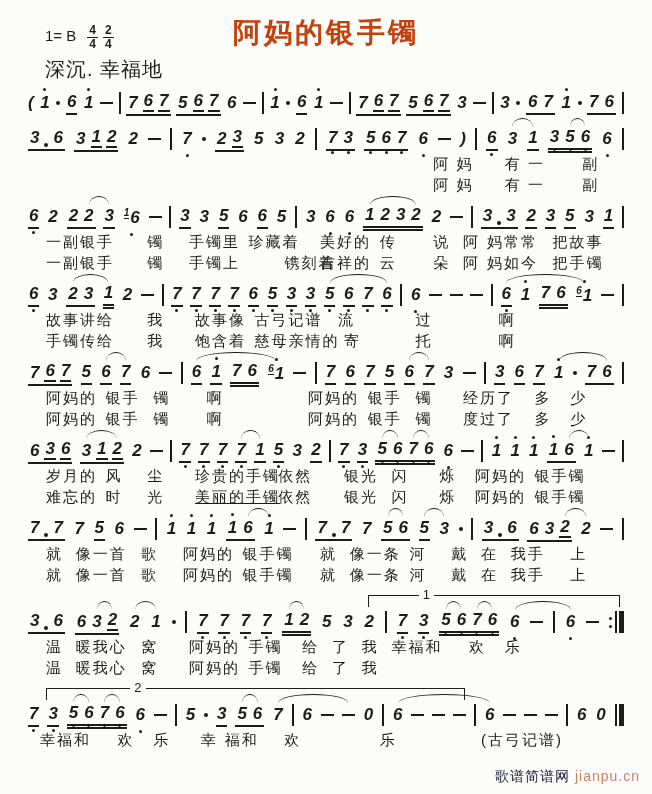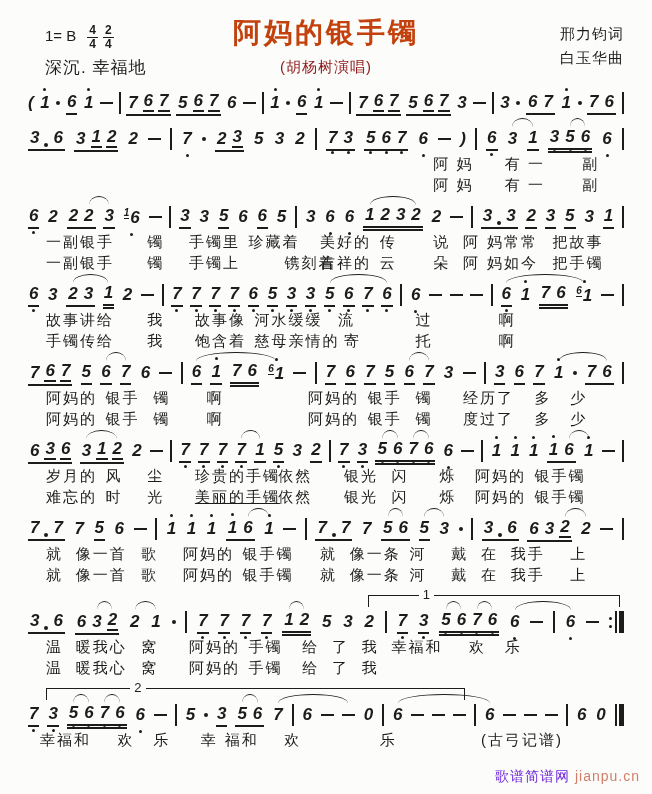--- a/index.html
+++ b/index.html
@@ -7,21 +7,21 @@
     width:652px;height:794px;position:relative;overflow:hidden;
     background:#fcfcfb;color:#1c1c1c;
     font-family:"Liberation Sans","DejaVu Sans",sans-serif;
   }
   
   .hdr{position:relative;height:82px;}
   .keyblock{position:absolute;left:45px;top:20px;font-size:15px;}
   .keyline{display:flex;align-items:center;gap:6px;font-weight:400;}
   .frac{display:inline-flex;flex-direction:column;align-items:center;font-size:12px;font-weight:700;line-height:1.05;}
   .frac .ft{border-bottom:1px solid #1c1c1c;padding:0 2px;}
-  .tempo{margin-top:6px;font-size:17px;letter-spacing:1px;}
+  .tempo{margin-top:6px;font-size:20px;letter-spacing:1px;}
   .titlewrap{position:absolute;left:0;right:0;top:14px;text-align:center;}
   .title{font-size:28px;font-weight:700;letter-spacing:3px;}
   .subtitle{font-size:15px;margin-top:6px;letter-spacing:1px;}
   .credits{position:absolute;right:28px;top:22px;text-align:right;font-size:15px;line-height:1.6;letter-spacing:1px;}
   
   #score{margin-top:2px;}
   .sys{position:relative;margin:6px 28px 0;}
   .sys.has-volta{padding-top:15px;}
   .mrow{display:flex;align-items:center;justify-content:space-between;position:relative;height:30px;}
   .note{position:relative;font-style:italic;font-weight:700;font-size:17px;line-height:1;
@@ -66,25 +66,20 @@
             <span class="fb">4</span>
           </span><span class="frac" style="margin-left: 5px;">
             <span class="ft">2</span>
             <span class="fb">4</span>
           </span></span>
     </div>
     <div class="tempo">深沉. 幸福地</div>
   </div>
   <div class="titlewrap">
     <div class="title" style="color: #c2410c;">阿妈的银手镯</div>
-    <div class="subtitle" style="color: rgb(142, 27, 27);">(胡杨树演唱)</div>
-  </div>
-  <div class="credits">
-    <div>邢力钧词</div>
-    <div>白玉华曲</div>
   </div>
 </div>
 
 <div id="score">
     <div class="sys">
       <div class="mrow">
         <span class="paren">(</span>
         <span class="note o-up">1</span>
         <span class="adot"></span>
         <span class="note u1">6</span>
@@ -310,21 +305,21 @@
         <span class="dash"></span>
         <span class="bar"></span>
         <span class="arc" style="left: 44.9219px; width: 35.5625px;"></span>
         <span class="arc" style="left: 301.672px; width: 57.2812px;"></span>
         <span class="arc" style="left: 478.266px; width: 78.0312px;"></span>
       </div>
       <div class="lrow">
         <span class="lchunk" style="left: 3%;">故事讲给</span>
         <span class="lchunk" style="left: 20%;">我</span>
         <span class="lchunk" style="left: 28%;">故事像</span>
-        <span class="lchunk" style="left: 38%;">河水缓缓</span>
+        <span class="lchunk" style="left: 38%;">古弓记谱</span>
         <span class="lchunk" style="left: 52%;">流</span>
         <span class="lchunk" style="left: 65%;">过</span>
         <span class="lchunk" style="left: 79%;">啊</span>
       </div>
       <div class="lrow">
         <span class="lchunk" style="left: 3%;">手镯传给</span>
         <span class="lchunk" style="left: 20%;">我</span>
         <span class="lchunk" style="left: 28%;">饱含着</span>
         <span class="lchunk" style="left: 38%;">慈母亲情的</span>
         <span class="lchunk" style="left: 53%;">寄</span>
@@ -704,15 +699,15 @@
         <span class="lchunk" style="left: 29%;">幸</span>
         <span class="lchunk" style="left: 33%;">福和</span>
         <span class="lchunk" style="left: 43%;">欢</span>
         <span class="lchunk" style="left: 59%;">乐</span>
         <span class="lchunk" style="left: 76%;">(古弓记谱)</span>
       </div>
     </div>
   </div>
 
 <div class="watermark">
-  <span id="wm-site" style="color: #6d28d9;">歌谱简谱网</span>
+  <span id="wm-site" style="color: #0f172a;">歌谱简谱网</span>
   <span id="wm-domain" style="color: rgb(208, 128, 106);">jianpu.cn</span>
 </div>
 
 </body></html>

